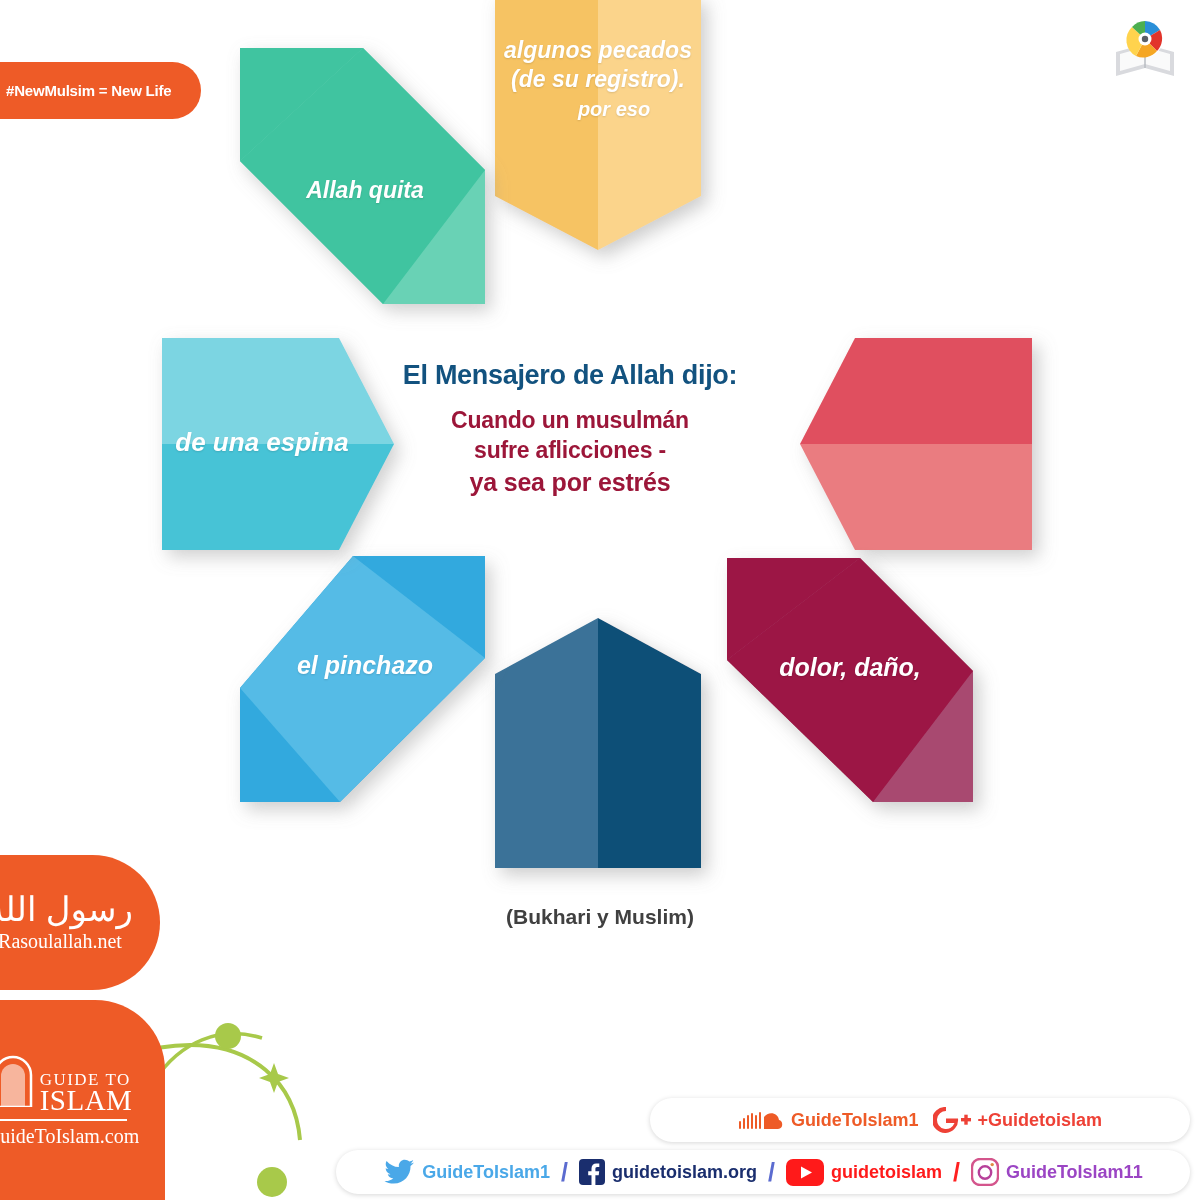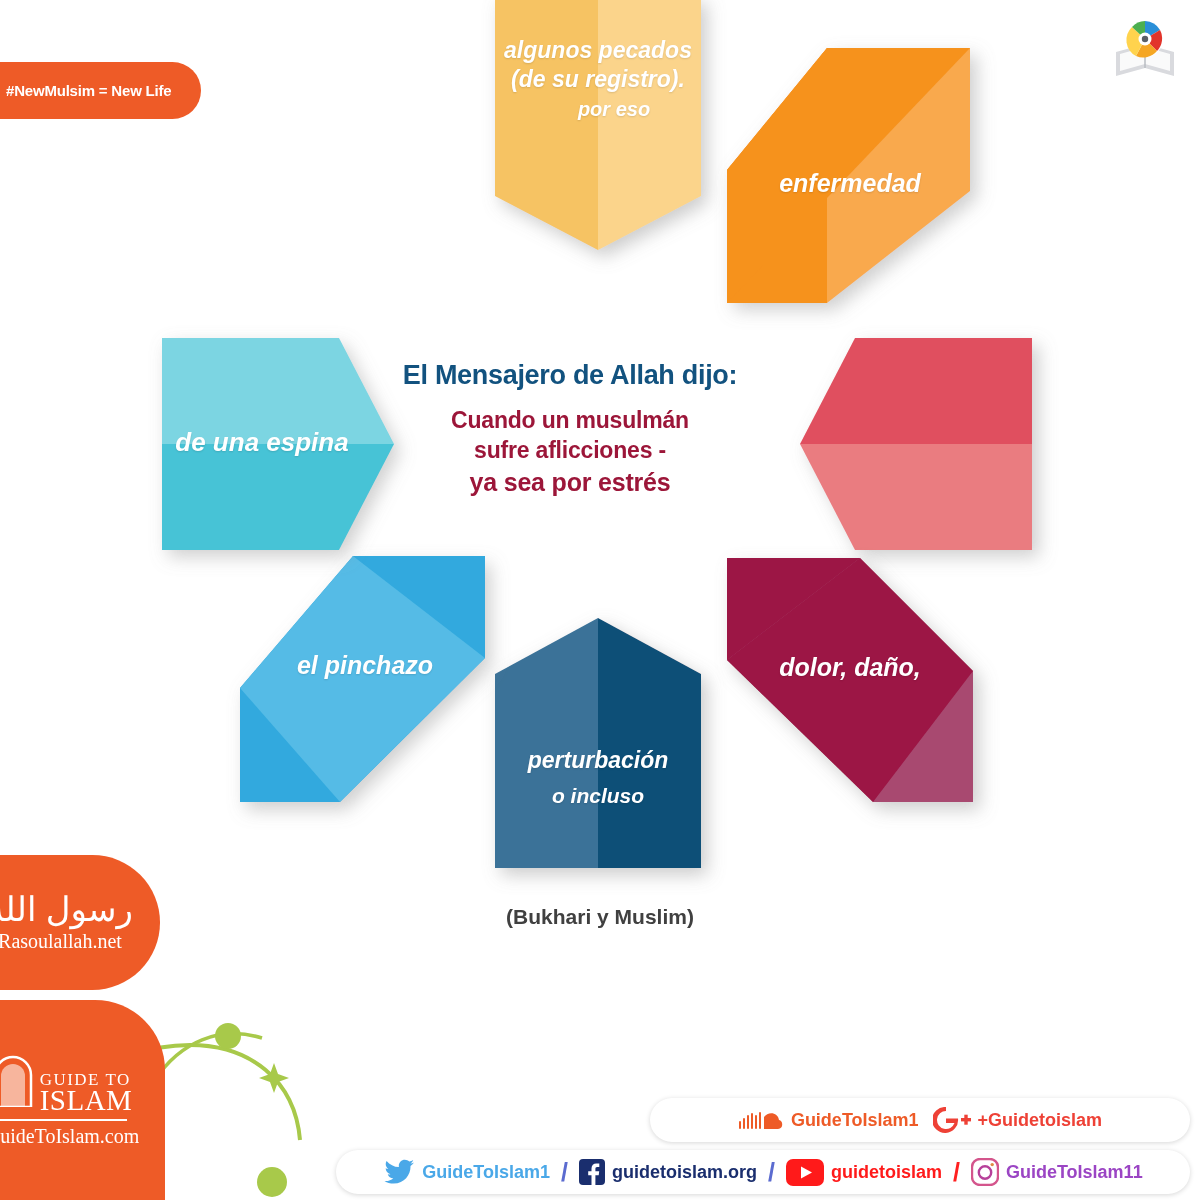--- a/index.html
+++ b/index.html
@@ -138,35 +138,20 @@
           <path d="M103 0 L206 0 L206 200 L103 254 Z" fill="#fbd48b"></path>
         </g>
       </svg>
       <div class="lbl" style="left:0;top:40px;width:206px;font-size:23px;">
         <span>algunos pecados</span><br>
         <span>(de su registro).</span><br>
         <span style="font-size:20px;margin-left:32px;">por eso</span>
       </div>
     </div>
 
-    <div class="seg" style="left:565px;top:48px;">
-      <svg width="290" height="290" viewBox="0 0 290 290">
-        <defs>
-          <filter id="sh2" x="-40%" y="-40%" width="190%" height="190%">
-            <feDropShadow dx="7" dy="7" stdDeviation="9" flood-color="#8d8d8d" flood-opacity="0.42"></feDropShadow>
-          </filter>
-        </defs>
-        <g filter="url(#sh2)">
-          <path d="M122 0 L265 0 L265 143 L122 255 L22 255 L22 122 Z" fill="#f9a94e"></path>
-          <path d="M122 0 L22 122 L22 255 L122 255 Z" fill="#f6921e"></path>
-          <path d="M122 0 L265 0 L22 255 L22 122 Z" fill="#f6921e"></path>
-        </g>
-      </svg>
-      <div class="lbl" style="left:0;top:120px;width:290px;font-size:25px;">enfermedad</div>
-    </div>
 
     <div class="seg" style="left:660px;top:338px;">
       <svg width="232" height="212" viewBox="0 0 232 212">
         <defs>
           <filter id="sh3" x="-40%" y="-40%" width="190%" height="190%">
             <feDropShadow dx="7" dy="7" stdDeviation="9" flood-color="#8d8d8d" flood-opacity="0.42"></feDropShadow>
           </filter>
         </defs>
         <g filter="url(#sh3)">
           <path d="M55 0 L232 0 L232 106 L0 106 Z" fill="#e0505e"></path>
@@ -196,24 +181,20 @@
         <defs>
           <filter id="sh5" x="-40%" y="-40%" width="190%" height="190%">
             <feDropShadow dx="6" dy="7" stdDeviation="9" flood-color="#8d8d8d" flood-opacity="0.45"></feDropShadow>
           </filter>
         </defs>
         <g filter="url(#sh5)">
           <path d="M103 0 L103 250 L0 250 L0 56 Z" fill="#3a7298"></path>
           <path d="M103 0 L206 56 L206 250 L103 250 Z" fill="#0d4f77"></path>
         </g>
       </svg>
-      <div class="lbl" style="left:0;top:128px;width:206px;font-size:23px;">
-        <span>perturbación</span><br>
-        <span style="font-size:21px;line-height:2;">o incluso</span>
-      </div>
     </div>
 
     <div class="seg" style="left:80px;top:540px;">
       <svg width="290" height="290" viewBox="0 0 290 290">
         <defs>
           <filter id="sh6" x="-40%" y="-40%" width="190%" height="190%">
             <feDropShadow dx="6" dy="8" stdDeviation="9" flood-color="#8d8d8d" flood-opacity="0.42"></feDropShadow>
           </filter>
         </defs>
         <g filter="url(#sh6)">
@@ -232,20 +213,35 @@
           </filter>
         </defs>
         <g filter="url(#sh7)">
           <path d="M0 0 L177 0 L232 106 L0 106 Z" fill="#7bd5e2"></path>
           <path d="M0 106 L232 106 L177 212 L0 212 Z" fill="#46c3d6"></path>
         </g>
       </svg>
       <div class="lbl" style="left:0;top:88px;width:200px;font-size:26px;">de una espina</div>
     </div>
 
+    <div class="seg" style="left:80px;top:48px;">
+      <svg width="290" height="290" viewBox="0 0 290 290">
+        <defs>
+          <filter id="sh8" x="-40%" y="-40%" width="190%" height="190%">
+            <feDropShadow dx="6" dy="7" stdDeviation="9" flood-color="#8d8d8d" flood-opacity="0.42"></feDropShadow>
+          </filter>
+        </defs>
+        <g filter="url(#sh8)">
+          <path d="M143 0 L265 122 L265 256 L163 256 L20 113 L20 0 Z" fill="#69d2b5"></path>
+          <path d="M143 0 L265 122 L163 256 L20 113 Z" fill="#3fc4a0"></path>
+          <path d="M20 0 L143 0 L20 113 Z" fill="#3fc4a0"></path>
+        </g>
+      </svg>
+      <div class="lbl" style="left:0;top:128px;width:290px;font-size:23px;">Allah quita</div>
+    </div>
 
   </div>
 
   <div class="center-block">
     <div class="center-title">El Mensajero de Allah dijo:</div>
     <div class="center-body">
       <span>Cuando un musulmán</span>
       <span>sufre aflicciones -</span>
       <span class="big">ya sea por estrés</span>
     </div>

